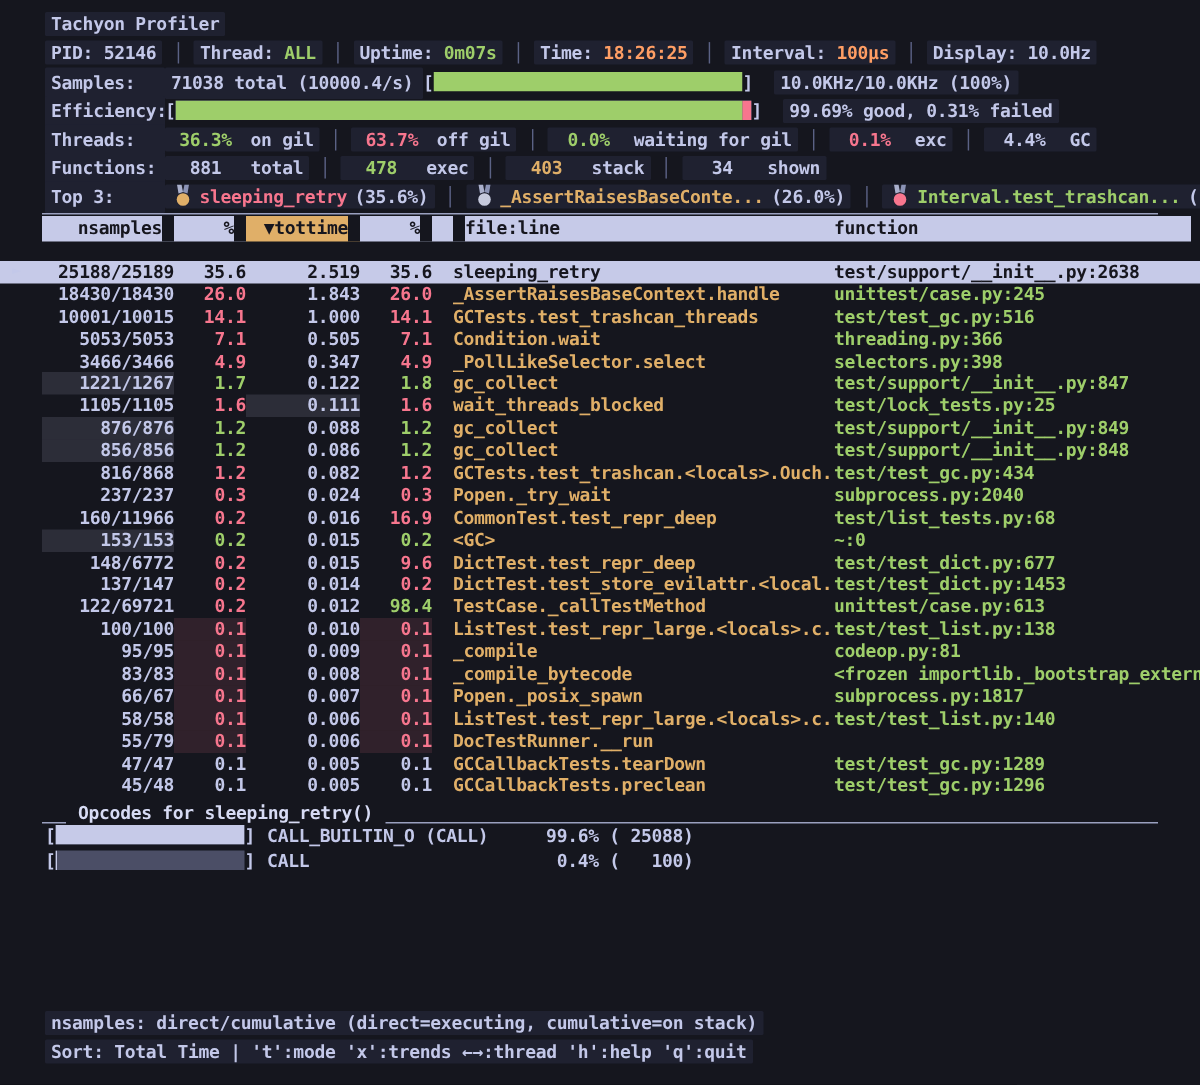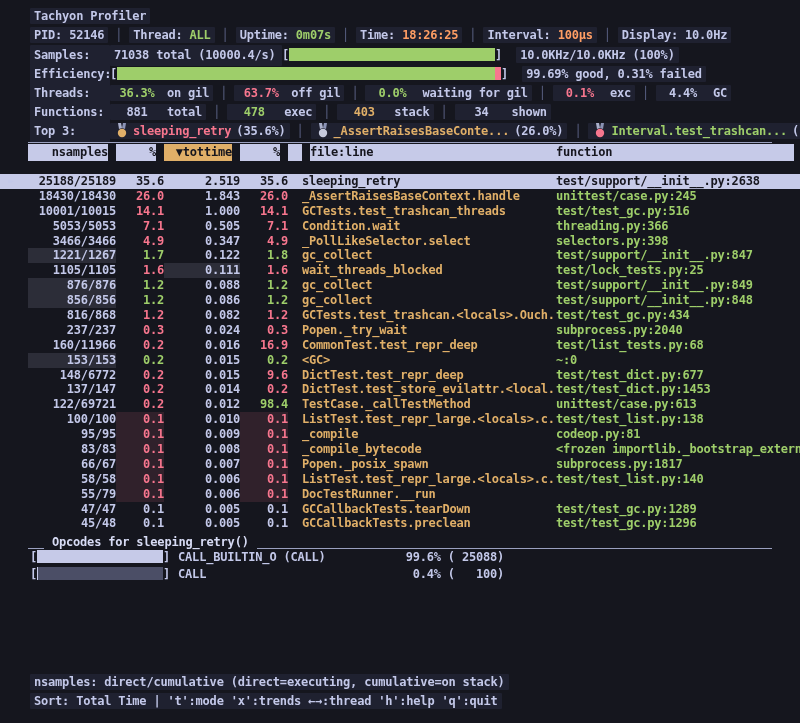--- a/index.html
+++ b/index.html
@@ -46,21 +46,21 @@
   .hl{background:rgba(199,204,235,.13)}
   .hot{background:rgba(247,118,142,.12)}
   
   .op-sep{display:flex;align-items:flex-end;height:18px;padding:0 28px;flex:0 0 auto}
   .op-sep .dash{height:0;border-top:1px solid var(--line)}
   .op-sep .dash.short{width:16px}
   .op-sep .dash.long{flex:1}
   .op-title{padding:0 8px;white-space:pre;color:#d7dbf4}
   .op-row{height:17px;line-height:17px;padding-left:30px;white-space:pre;flex:0 0 auto;display:flex;align-items:center}
   .op-label{display:inline-block;width:186px;margin-left:8px}
-  .op-pct{display:inline-block;width:140px;text-align:right;white-space:pre}
+  .op-pct{display:inline-block;width:140px;white-space:pre}
   .spacer{flex:1 1 auto}
   .footer{padding-bottom:12px}
 </style>
 </head>
 <body>
 
 <div class="screen">
 
   <div class="line"><span class="chip">Tachyon Profiler</span></div>
 

